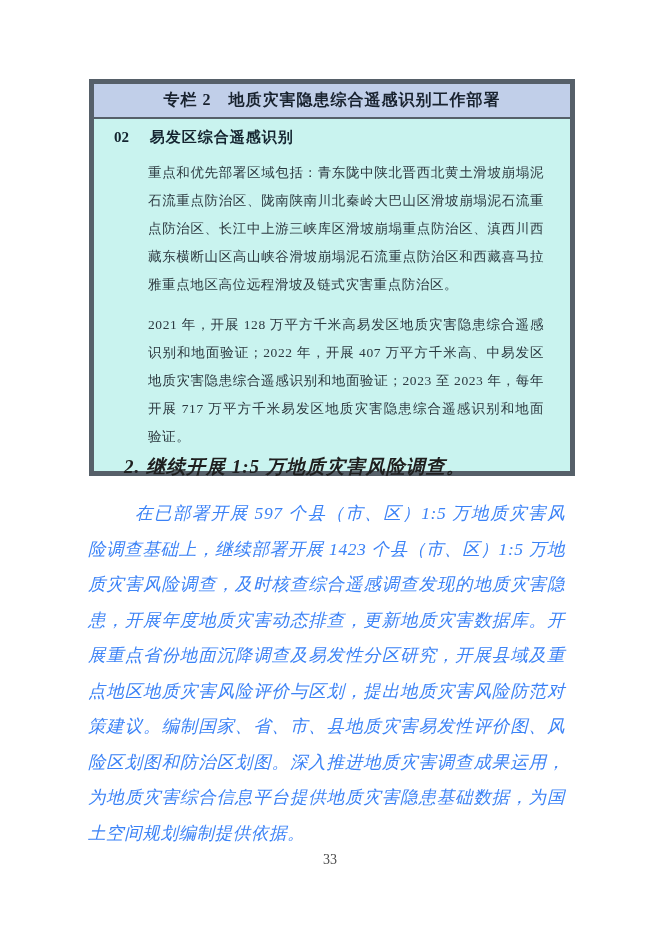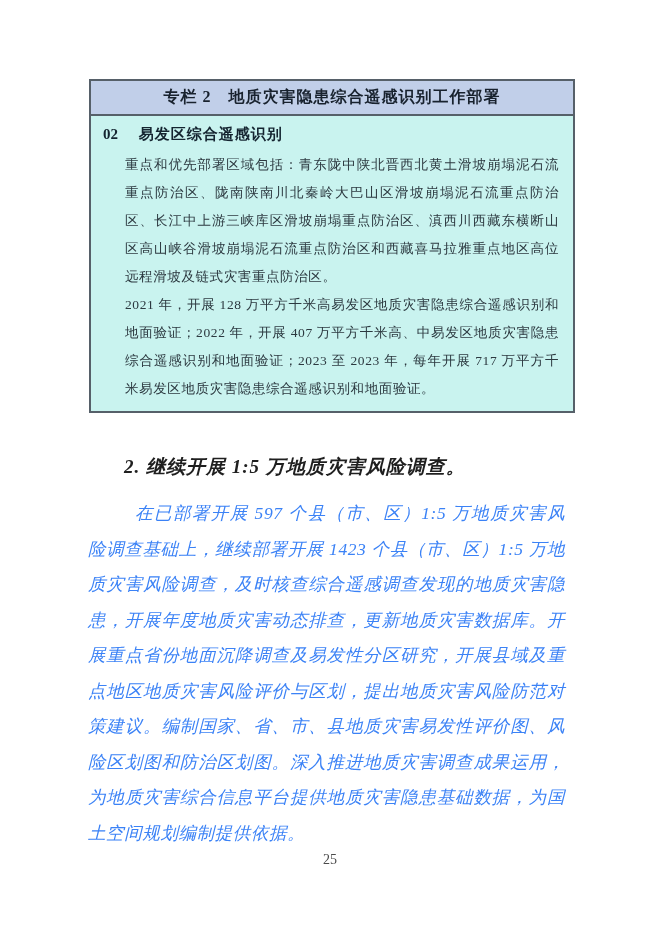--- a/index.html
+++ b/index.html
@@ -15,49 +15,49 @@
     overflow: hidden;
   }
 
   
   .panel {
     position: absolute;
     left: 89px;
     top: 79px;
     width: 486px;
     box-sizing: border-box;
-    border: 2px solid #3b82f6;
+    border: 5px solid #3b82f6;
   }
   .panel-header {
     height: 33px;
     display: flex;
     align-items: center;
     justify-content: center;
     font-weight: bold;
     font-size: 16px;
     letter-spacing: 1px;
     color: #18222e;
     border-bottom: 2px solid #566069;
   }
   .panel-body {
-    padding: 7px 12px 8px 10px;
+    padding: 7px 12px 8px 18px;
   }
   .panel-item {
     font-weight: bold;
     font-size: 15px;
     color: #142430;
     margin: 2px 0 7px 2px;
     letter-spacing: 1px;
   }
   .panel-item .num {
     margin-right: 16px;
     letter-spacing: 0;
   }
   .panel-text {
-    margin: 0;
+    margin: 12px;
     padding-left: 24px;
     padding-right: 2px;
     font-size: 13.5px;
     line-height: 28px;
     text-align: justify;
     color: #2c3940;
     letter-spacing: 0.6px;
   }
 
   
@@ -119,15 +119,15 @@
 
     </div>
   </section>
 
   <section class="main">
     <h2 class="section-heading">2. 继续开展 1:5 万地质灾害风险调查。</h2>
 
     <p class="section-paragraph">在已部署开展 597 个县（市、区）1:5 万地质灾害风险调查基础上，继续部署开展 1423 个县（市、区）1:5 万地质灾害风险调查，及时核查综合遥感调查发现的地质灾害隐患，开展年度地质灾害动态排查，更新地质灾害数据库。开展重点省份地面沉降调查及易发性分区研究，开展县域及重点地区地质灾害风险评价与区划，提出地质灾害风险防范对策建议。编制国家、省、市、县地质灾害易发性评价图、风险区划图和防治区划图。深入推进地质灾害调查成果运用，为地质灾害综合信息平台提供地质灾害隐患基础数据，为国土空间规划编制提供依据。</p>
   </section>
 
-  <div class="page-number">25</div>
+  <div class="page-number">33</div>
 
 </div>
 
 </body></html>

